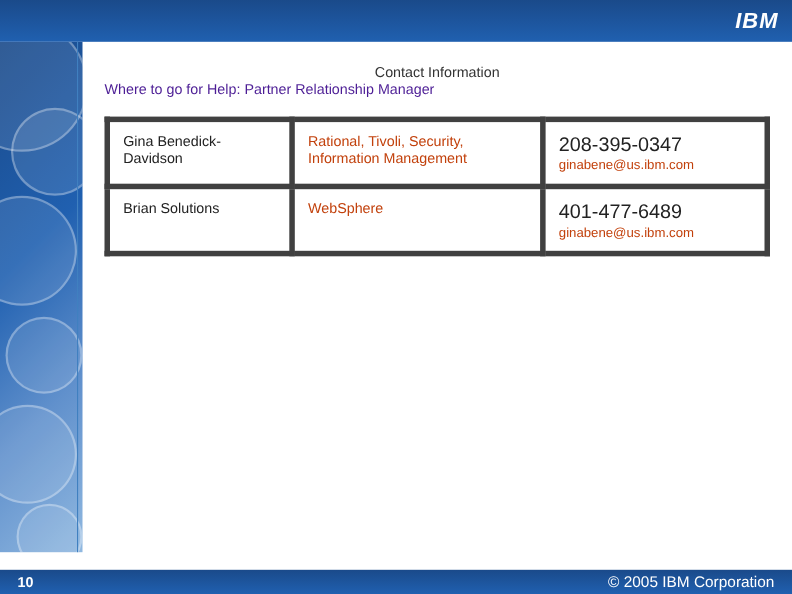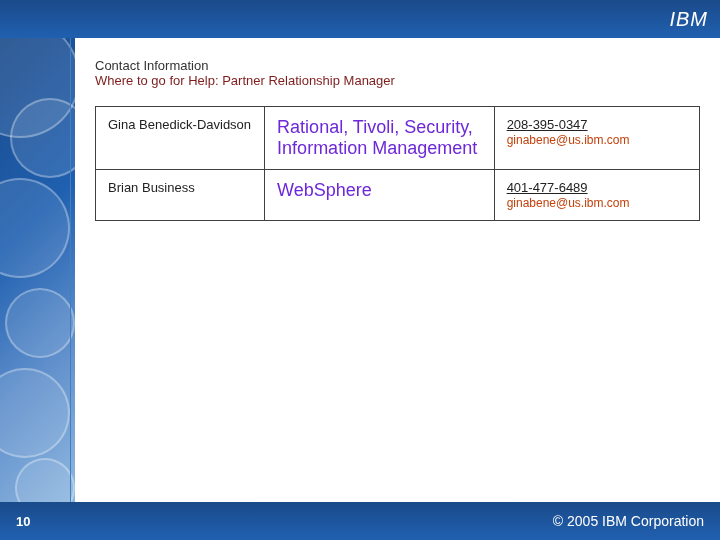--- a/index.html
+++ b/index.html
@@ -25,33 +25,33 @@
       z-index: 10;
       display: flex;
       align-items: center;
       justify-content: flex-end;
       padding-right: 12px;
     }
 
     .ibm-logo {
       color: white;
       font-size: 20px;
-      font-weight: normal;
+      font-weight: bold;
       font-style: italic;
       letter-spacing: 1px;
       margin-left: 32px;
     }
 
     
     .bottom-bar {
       position: absolute;
       bottom: 0;
       left: 0;
       width: 720px;
-      height: 38px;
+      height: 22px;
       background: linear-gradient(to bottom, #1a4a8a, #2060b0);
       z-index: 10;
       display: flex;
       align-items: center;
       justify-content: space-between;
       padding: 0 16px;
     }
 
     .page-number {
       color: white;
@@ -86,70 +86,70 @@
     }
 
     .header-section {
       margin-bottom: 18px;
     }
 
     .title-line1 {
       font-size: 13px;
       color: #333;
       font-weight: normal;
+      text-align: center;
     }
 
     .title-line2 {
       font-size: 13px;
-      color: #7f1d1d;
+      color: #4c1d95;
       font-weight: normal;
     }
 
     
     .contact-table {
       width: 100%;
       border-collapse: collapse;
       border: 1px solid #999;
     }
 
     .contact-table td {
-      border: 1px solid #404040;
+      border: 5px solid #404040;
       padding: 10px 12px;
       vertical-align: top;
     }
 
     .col-name {
       width: 28%;
       font-size: 13px;
       color: #222;
     }
 
     .col-product {
       width: 38%;
-      font-size: 18px;
-      color: #6d28d9;
+      font-size: 13px;
+      color: #c2410c;
     }
 
     .col-contact {
       width: 34%;
       font-size: 13px;
       color: #222;
     }
 
     .email-link {
       color: #c2410c;
       text-decoration: none;
       font-size: 12px;
     }
 
     .phone-number {
-      font-size: 13px;
+      font-size: 18px;
       color: #222;
       display: block;
-      text-decoration: underline;
     }
 
     
     .left-bg {
       position: absolute;
       top: 38px;
       left: 0;
       width: 75px;
       bottom: 38px;
       background: linear-gradient(135deg, #1a4a8a 0%, #2060b0 40%, #6090cc 70%, #90b8e0 100%);
@@ -189,21 +189,21 @@
   </div>
 
   <table class="contact-table">
     <tbody id="table-body">
     <tr>
           <td class="col-name">Gina Benedick-Davidson</td>
           <td class="col-product">Rational, Tivoli, Security, Information Management</td>
           <td class="col-contact"><span class="phone-number">208-395-0347</span><a class="email-link" href="mailto:ginabene@us.ibm.com">ginabene@us.ibm.com</a></td>
         </tr>
         <tr>
-          <td class="col-name">Brian Business</td>
+          <td class="col-name">Brian Solutions</td>
           <td class="col-product">WebSphere</td>
           <td class="col-contact"><span class="phone-number">401-477-6489</span><a class="email-link" href="mailto:brianhaw@us.ibm.com">ginabene@us.ibm.com</a></td>
         </tr>
       </tbody>
   </table>
 </div>
 
 <div class="bottom-bar">
   <span class="page-number">10</span>
   <span class="copyright">© 2005 IBM Corporation</span>

